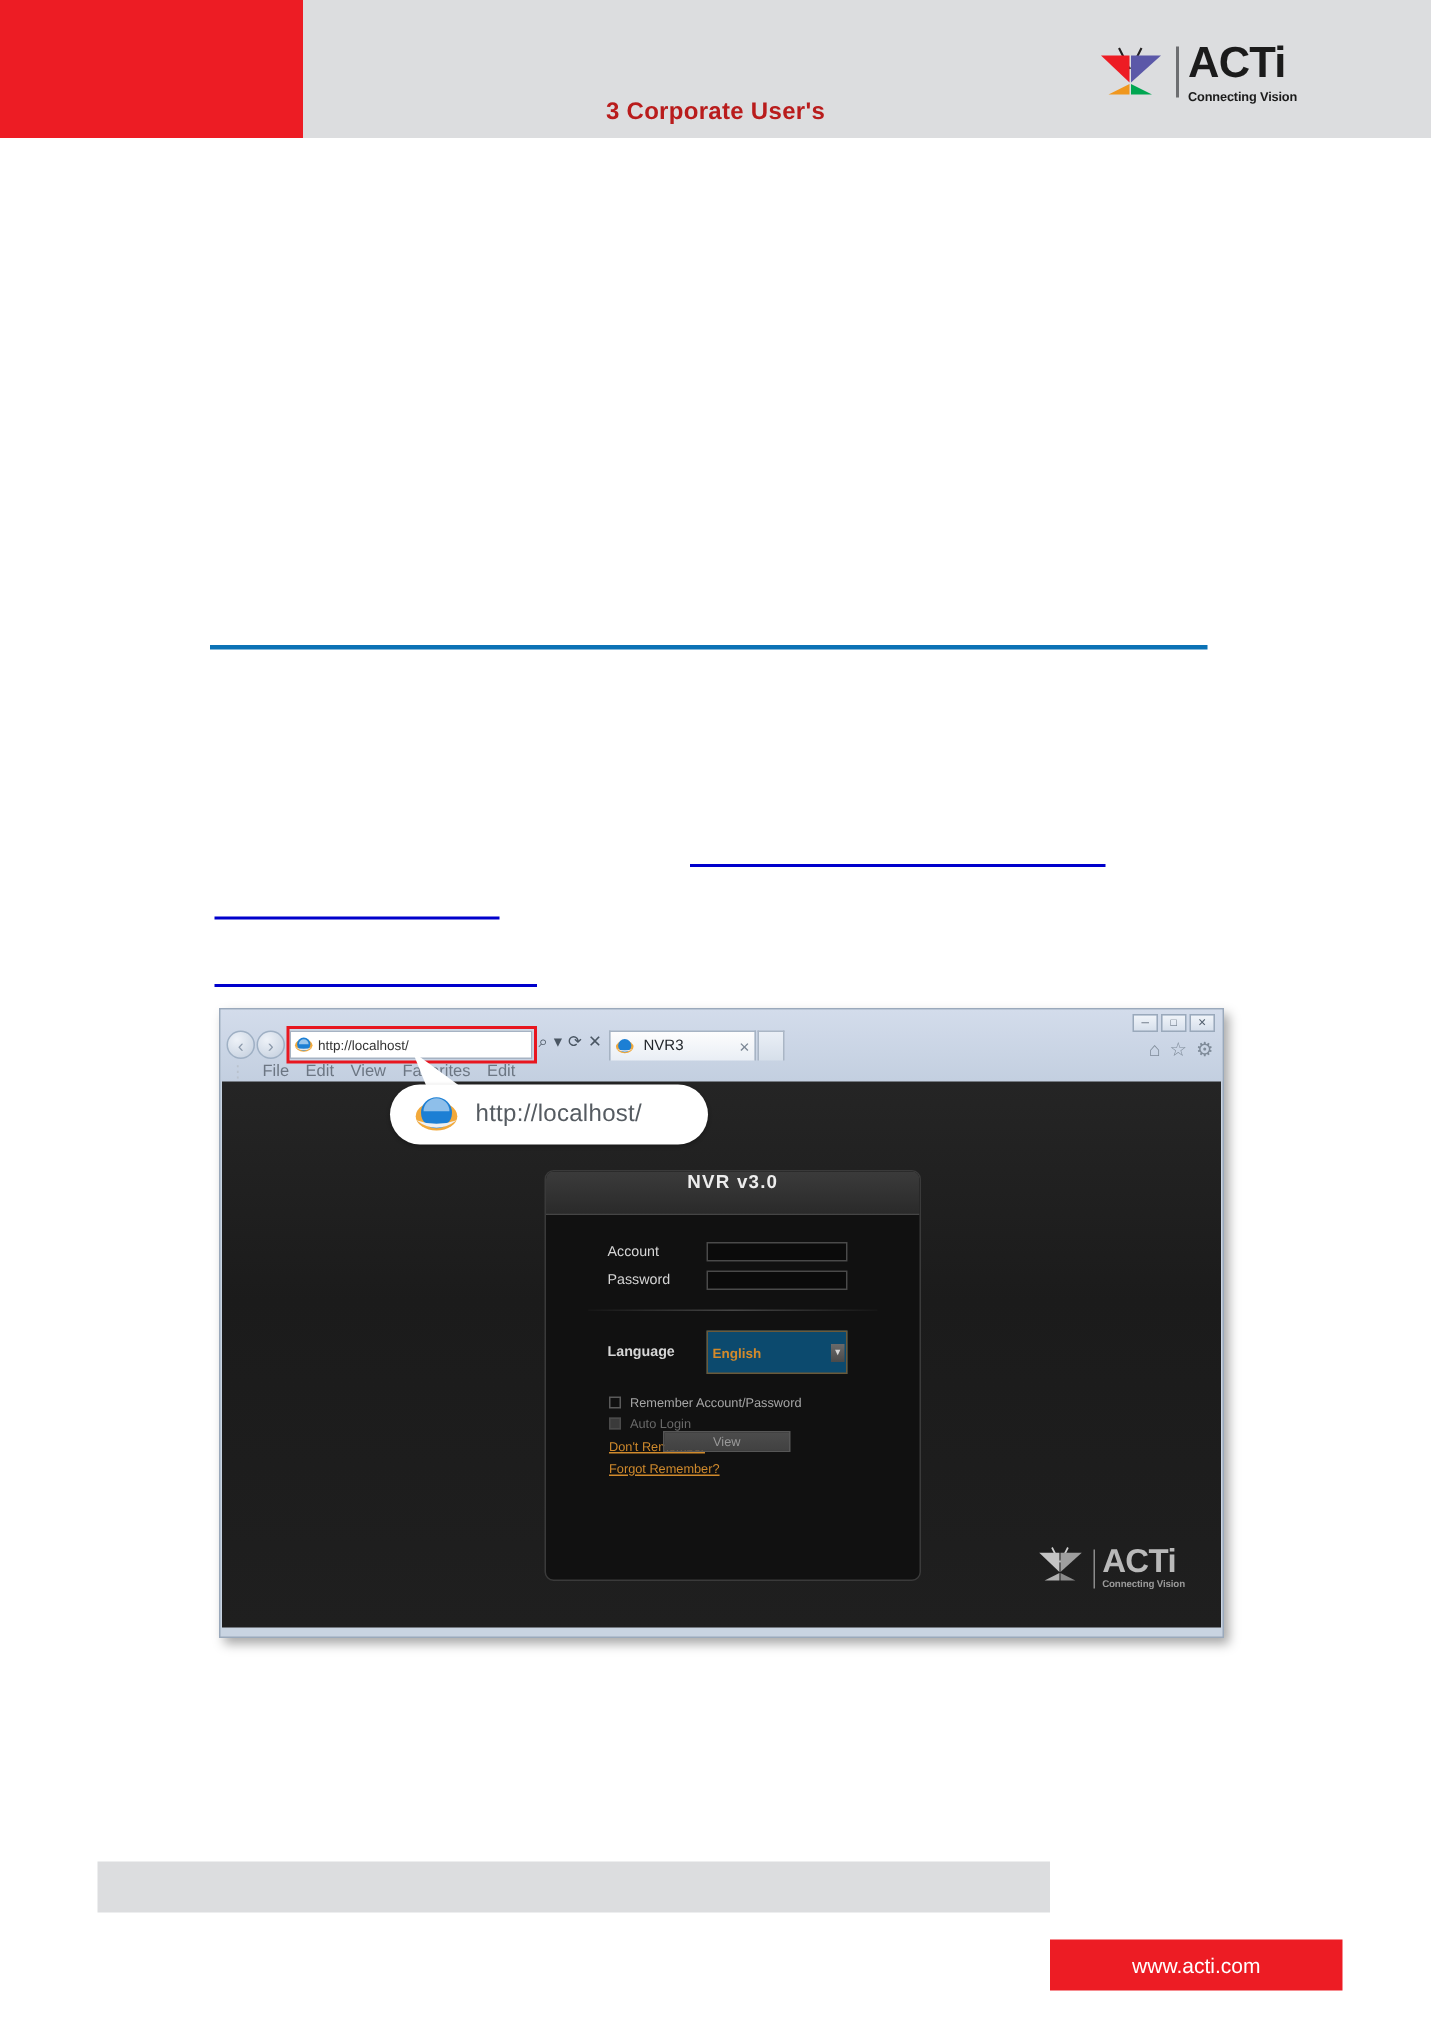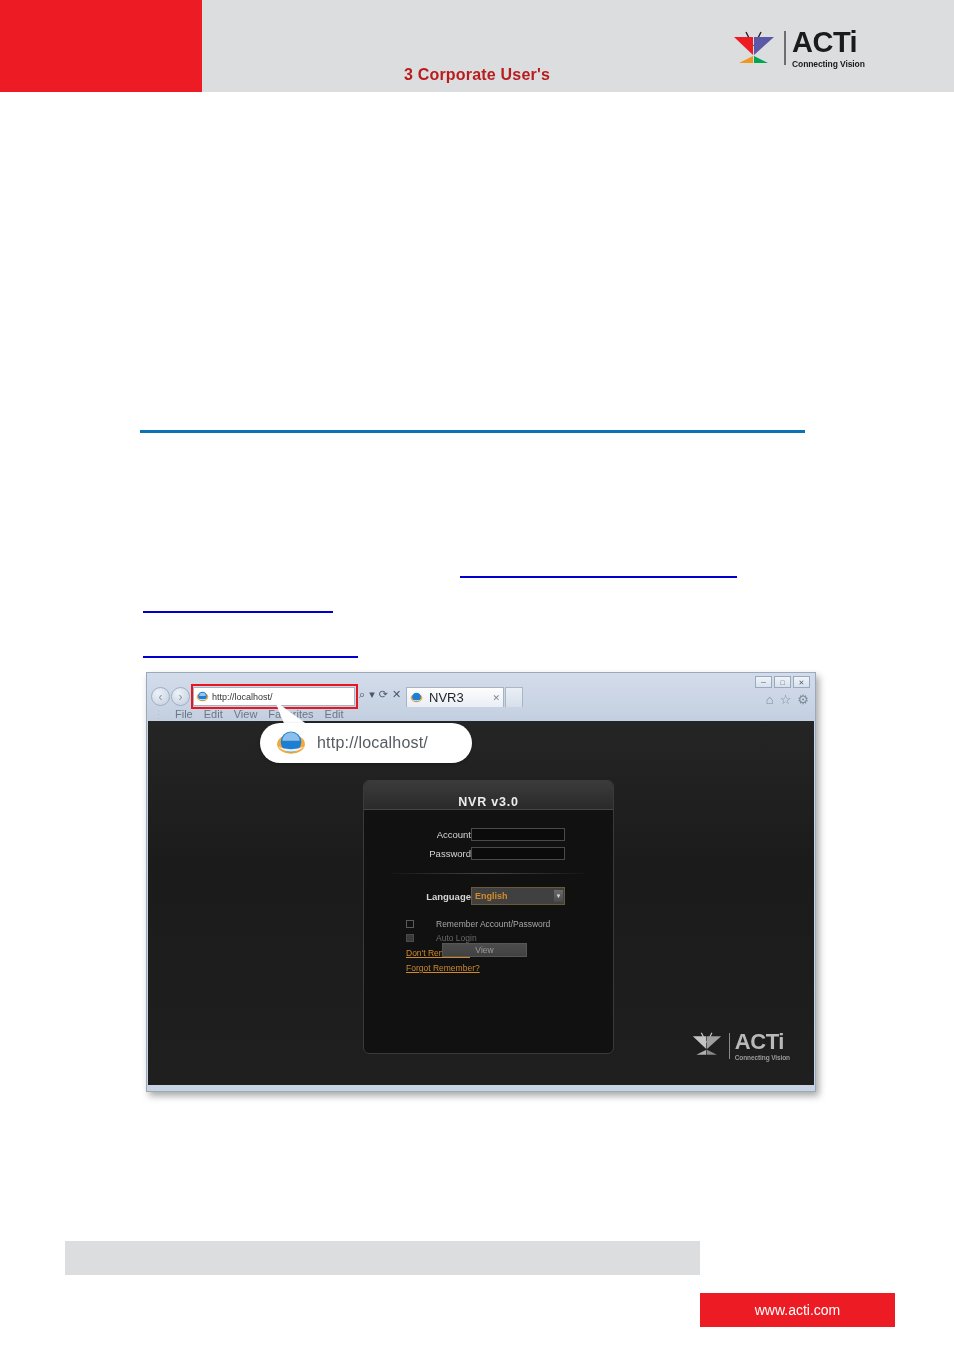--- a/index.html
+++ b/index.html
@@ -111,21 +111,21 @@
   }
 
   
   .tab {
     position: absolute; left: 259px; top: 14px; width: 98px; height: 20px;
     background: linear-gradient(#fdfdfd, #e9eef5);
     border: 1px solid #a6b3c3; border-bottom: none;
     box-sizing: border-box;
     display: flex; align-items: center; padding: 0 3px; gap: 3px;
   }
-  .tab-title { font-size: 13px; color: #22262b; flex: 1; }
+  .tab-title { font-size: 10px; color: #22262b; flex: 1; }
   .tab-close { font-size: 9px; color: #7c8795; }
   .tab-new {
     position: absolute; left: 358px; top: 14px; width: 18px; height: 20px;
     background: linear-gradient(#eaeff6, #d6dfea);
     border: 1px solid #aab6c5; border-bottom: none; box-sizing: border-box;
   }
 
   
   .menubar {
     position: absolute; left: 6px; top: 35px;
@@ -177,50 +177,50 @@
     background: #111111;
     border: 1px solid #3a3a3a;
     border-radius: 6px;
     box-sizing: border-box;
     overflow: hidden;
   }
   .nvr-head {
     height: 28px;
     background: linear-gradient(#3b3b3b, #2a2a2a);
     border-bottom: 1px solid #454545;
-    display: flex; align-items: flex-end; justify-content: center;
+    display: flex; align-items: flex-start; justify-content: center;
   }
   .nvr-title {
     color: #ededed; font-size: 12.5px; font-weight: bold; letter-spacing: 0.8px;
   }
   .nvr-body { position: relative; padding: 18px 0 0 0; }
   .frow { display: flex; align-items: center; margin: 0 0 6px 0; padding-left: 41px; }
-  .flabel { width: 66px; color: #d6d6d6; font-size: 9.5px; text-align: right; }
+  .flabel { width: 66px; color: #d6d6d6; font-size: 9.5px; }
   .finput {
     width: 94px; height: 13px;
     background: #0b0b0b; border: 1px solid #4a4a4a; box-sizing: border-box;
   }
   .fdivider {
     margin: 13px 28px 0 28px; height: 1px;
     background: linear-gradient(to right, rgba(255,255,255,0.02), rgba(255,255,255,0.22), rgba(255,255,255,0.02));
   }
   .lang-row { display: flex; align-items: center; margin-top: 13px; padding-left: 41px; font-weight: bold; }
   .lang-select {
-    width: 94px; height: 18px;
-    background: #404040; border: 1px solid #6b5a3a; box-sizing: border-box;
+    width: 94px; height: 29px;
+    background: #0c4a6e; border: 1px solid #6b5a3a; box-sizing: border-box;
     display: flex; align-items: center; justify-content: space-between;
   }
   .lang-value { color: #d38a2a; font-size: 9px; padding-left: 3px; }
   .lang-arrow {
     width: 9px; height: 12px; margin: 0 1px 0 0;
     background: linear-gradient(#6a6a6a, #4a4a4a);
     display: flex; align-items: center; justify-content: center;
     font-size: 6px; color: #d8d8d8; line-height: 1;
   }
-  .chk-row { display: flex; align-items: center; gap: 22px; padding-left: 42px; margin-top: 14px; }
+  .chk-row { display: flex; align-items: center; gap: 6px; padding-left: 42px; margin-top: 14px; }
   .chk-row.tight { margin-top: 4px; }
   .chk-box {
     width: 8px; height: 8px; border: 1px solid #5a5a5a;
     background: #101010; box-sizing: border-box; flex: none;
   }
   .chk-box.dim { background: #3a3a3a; border-color: #4a4a4a; }
   .chk-label { color: #a7a7a7; font-size: 8.5px; }
   .chk-label.dim { color: #6a6a6a; }
   .panel-link {
     padding-left: 42px; margin-top: 5px;

